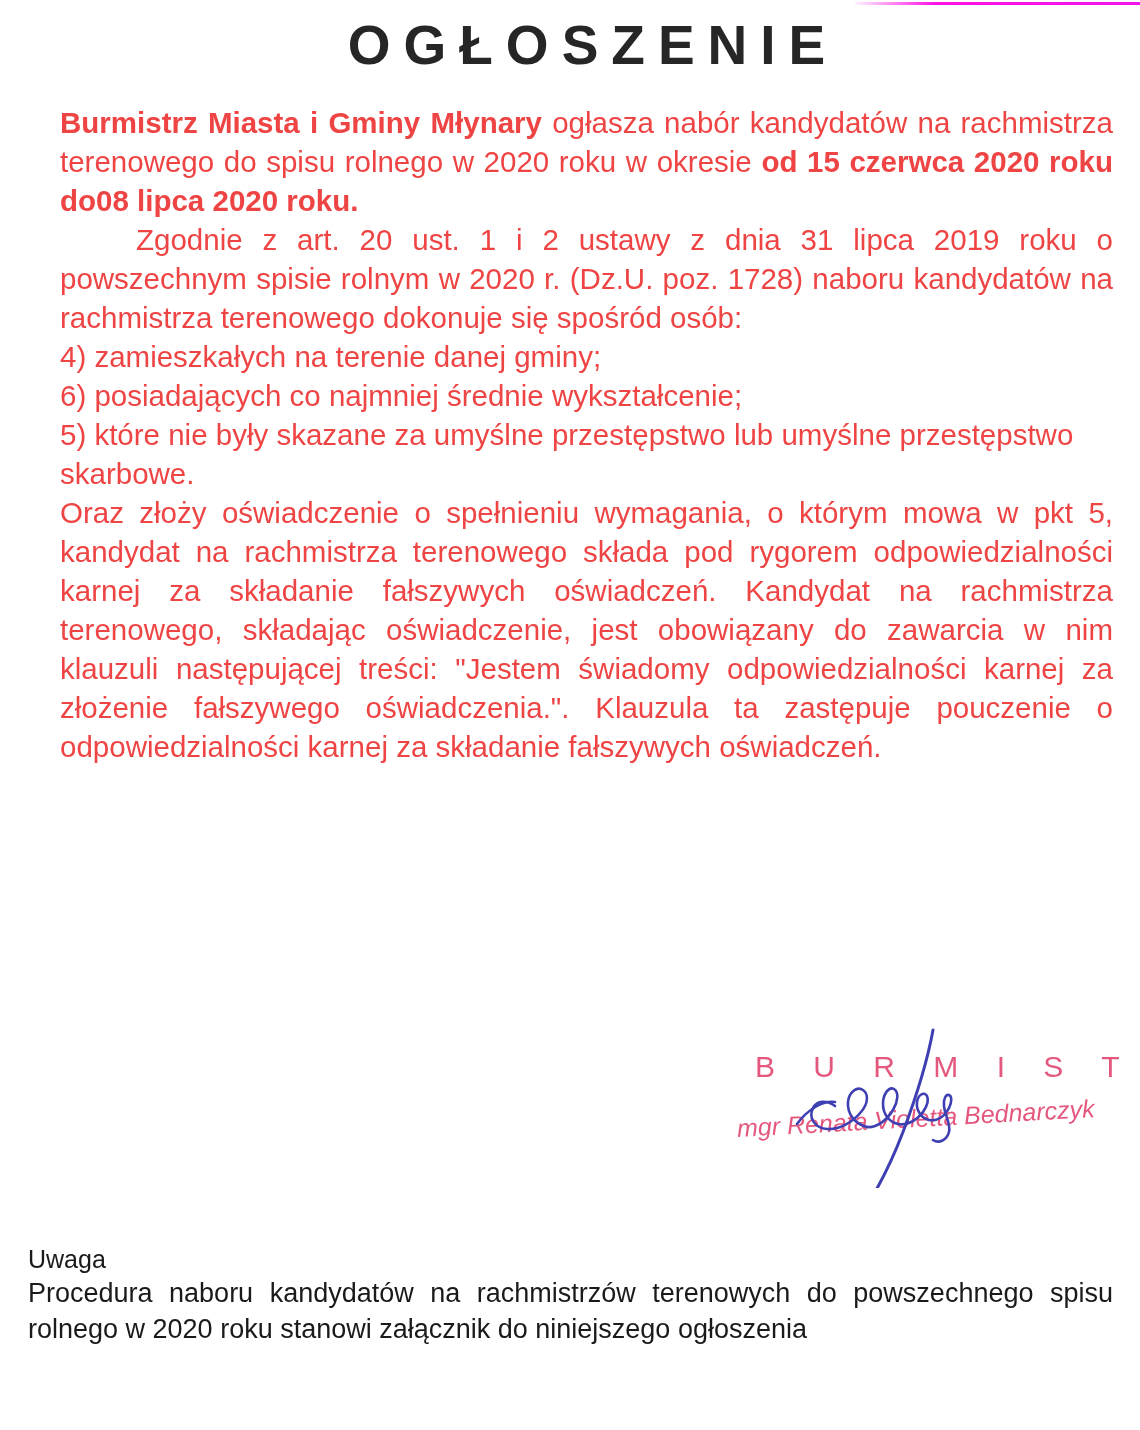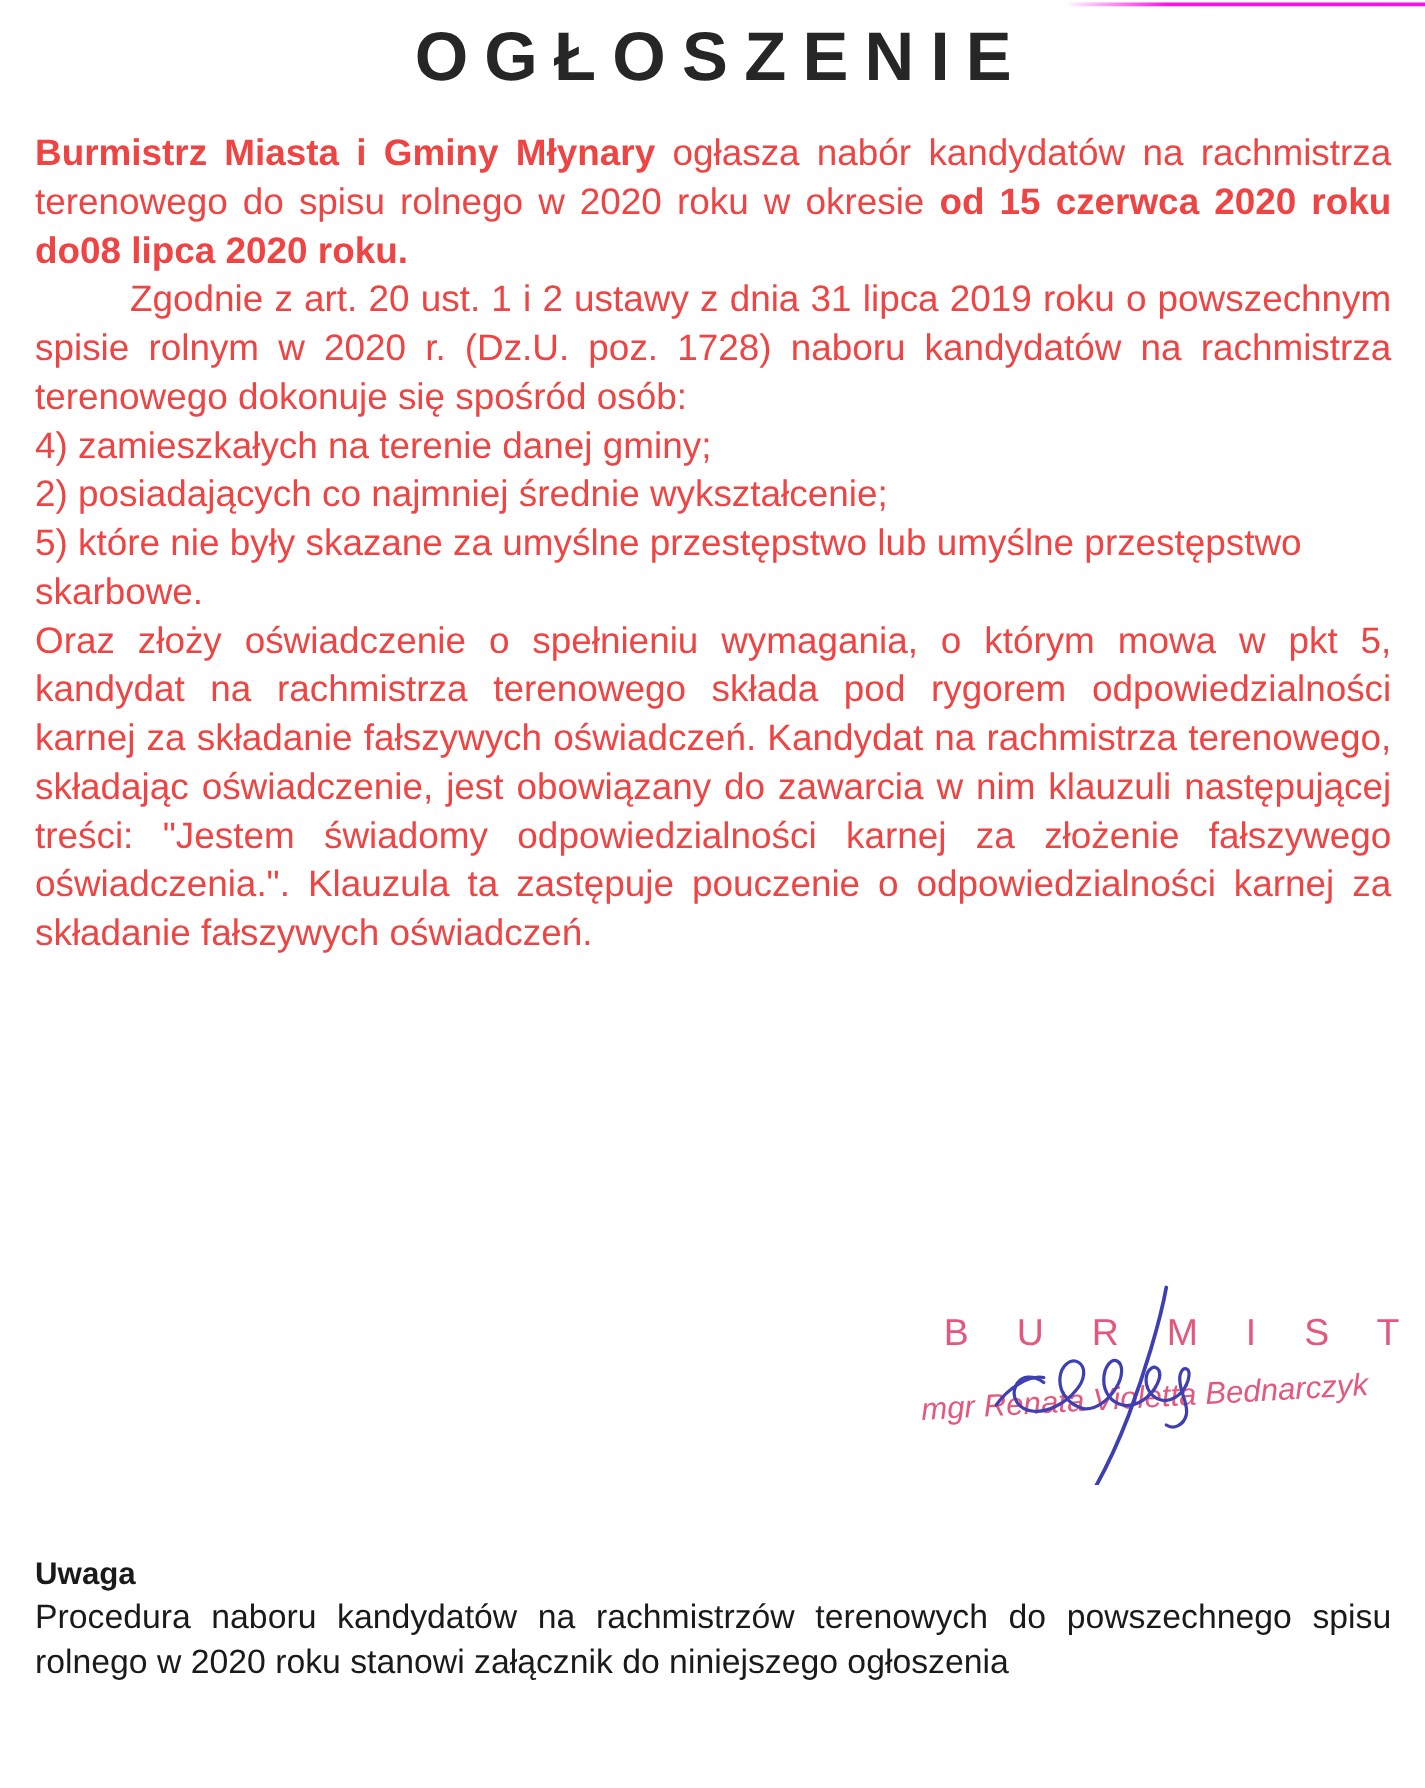--- a/index.html
+++ b/index.html
@@ -25,20 +25,21 @@
     width: 285px;
     height: 3px;
     background: linear-gradient(to right, rgba(255,0,230,0.05), #ff10e6 28%, #f312ea 100%);
   }
 
   .page {
     position: absolute;
     inset: 0;
     padding: 0 27px 0 28px;
     box-sizing: border-box;
+    margin-left: 32px;
   }
 
   .doc-title {
     margin: 0;
     padding-top: 18px;
     text-align: center;
     font-size: 55px;
     font-weight: bold;
     letter-spacing: 13px;
     text-indent: 13px;
@@ -101,21 +102,21 @@
   
   .footnote {
     position: absolute;
     left: 28px;
     top: 1243px;
     width: 1085px;
   }
   .footnote-heading {
     margin: 0;
     font-size: 25px;
-    font-weight: bold;
+    font-weight: normal;
     line-height: 32px;
   }
   .footnote-text {
     margin: 0;
     font-size: 27px;
     line-height: 36px;
     text-align: justify;
     text-justify: inter-word;
   }
 </style>
@@ -128,21 +129,21 @@
 
   <h1 class="doc-title">OGŁOSZENIE</h1>
 
   <p class="body-text para-lead">
     <span class="b">Burmistrz Miasta i Gminy Młynary</span><span> ogłasza nabór kandydatów na rachmistrza terenowego do spisu rolnego w 2020 roku w okresie </span><span class="b">od 15 czerwca 2020 roku do08 lipca 2020 roku.</span>
   </p>
 
   <p class="body-text para-indent">Zgodnie z art. 20 ust. 1 i 2 ustawy z dnia 31 lipca 2019 roku o powszechnym spisie rolnym w 2020 r. (Dz.U. poz. 1728) naboru kandydatów na rachmistrza terenowego dokonuje się spośród osób:</p>
 
   <p class="body-text list-line">4) zamieszkałych na terenie danej gminy;</p>
-  <p class="body-text list-line">2) posiadających co najmniej średnie wykształcenie;</p>
+  <p class="body-text list-line">6) posiadających co najmniej średnie wykształcenie;</p>
   <p class="body-text list-line">5) które nie były skazane za umyślne przestępstwo lub umyślne przestępstwo skarbowe.</p>
 
   <p class="body-text">Oraz złoży oświadczenie o spełnieniu wymagania, o którym mowa w pkt 5, kandydat na rachmistrza terenowego składa pod rygorem odpowiedzialności karnej za składanie fałszywych oświadczeń. Kandydat na rachmistrza terenowego, składając oświadczenie, jest obowiązany do zawarcia w nim klauzuli następującej treści: "Jestem świadomy odpowiedzialności karnej za złożenie fałszywego oświadczenia.". Klauzula ta zastępuje pouczenie o odpowiedzialności karnej za składanie fałszywych oświadczeń.</p>
 
 
 </div>
 
 <div class="signature-block">
   <div class="stamp-role">B U R M I S T R Z</div>
   <div class="stamp-name">mgr Renata Violetta Bednarczyk</div>

